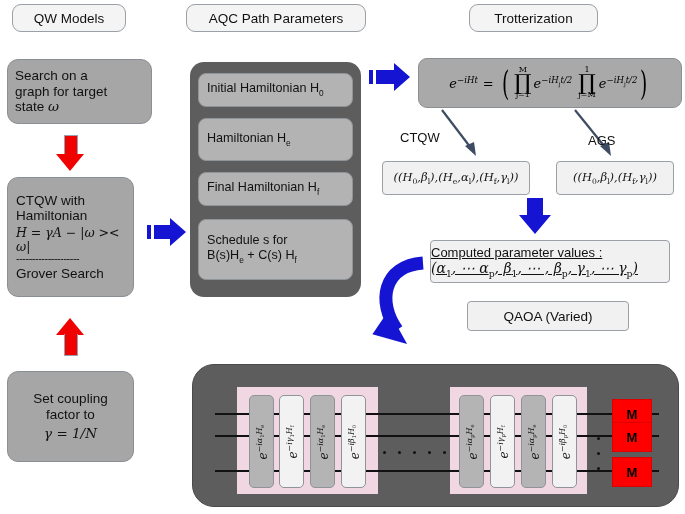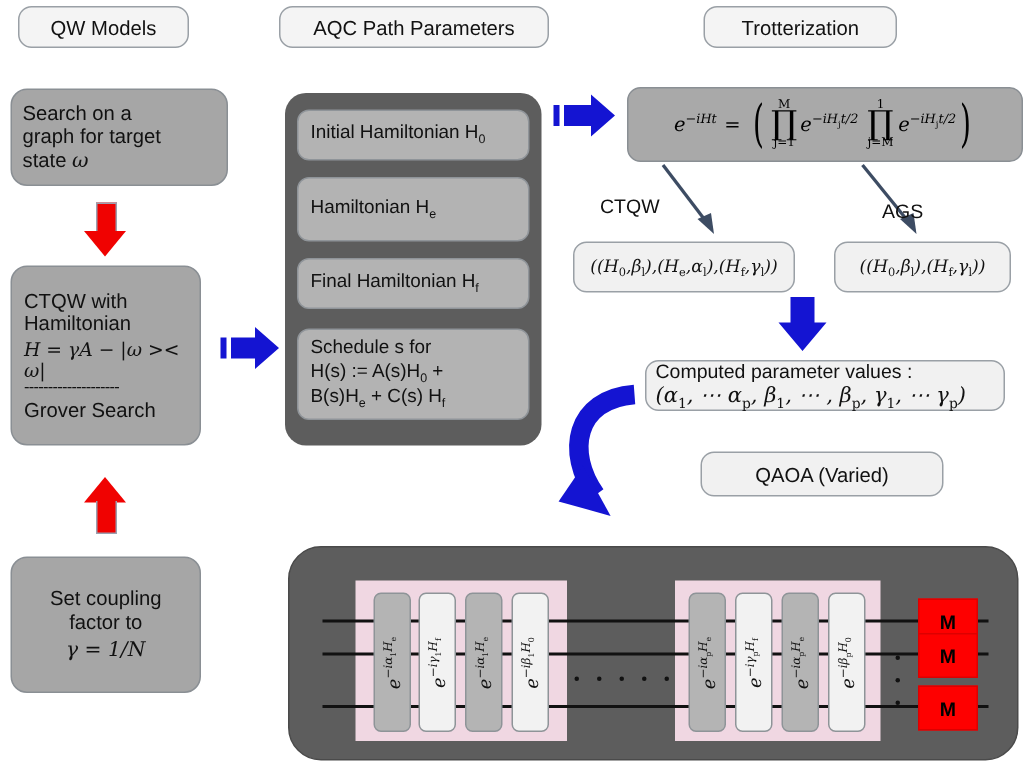--- a/index.html
+++ b/index.html
@@ -19,21 +19,21 @@
         color:#111;padding:4px 7px;}
   .gbox.ctr{align-items:center;text-align:center;}
 
   
   .darkbox{background:#5d5d5d;border-radius:14px;}
   .subbox{background:#b3b3b3;border:1px solid #8f9499;border-radius:8px;
           display:flex;flex-direction:column;justify-content:center;
           font-size:12.6px;line-height:1.2;color:#111;padding:6px 8px;}
 
   
-  .lbox{background:#f1f1f1;border:1px solid #9aa0a6;border-radius:9px;
+  .lbox{background:#f1f1f1;border:1px solid #9aa0a6;border-radius:4px;
         display:flex;flex-direction:column;align-items:center;
         justify-content:center;font-size:12px;color:#111;}
 
   .eqbox{background:#a9a9a9;border:1px solid #8a8f94;border-radius:9px;
          display:flex;align-items:center;justify-content:center;}
 
   
   .mth{font-family:"DejaVu Serif", serif;font-style:italic;}
   .up{font-style:normal;}
   sub{font-size:.66em;font-style:normal;}
@@ -107,21 +107,20 @@
   <div>Initial Hamiltonian H<sub>0</sub></div>
 </div>
 <div class="abs subbox" style="left:198px;top:118px;width:155px;height:43px;">
   <div>Hamiltonian H<sub>e</sub></div>
 </div>
 <div class="abs subbox" style="left:198px;top:172px;width:155px;height:34px;">
   <div>Final Hamiltonian H<sub>f</sub></div>
 </div>
 <div class="abs subbox" style="left:198px;top:219px;width:155px;height:61px;">
   <div>Schedule s for</div>
-  <div>H(s) := A(s)H<sub>0</sub> +</div>
   <div>B(s)H<sub>e</sub> + C(s) H<sub>f</sub></div>
 </div>
 
 <svg style="left:146px;top:215px;width:44px;height:34px;">
   <g>
     <rect x="1" y="10" width="4" height="14" fill="#1414d2"></rect>
     <path d="M8 10 L24 10 L24 3 L40 17 L24 31 L24 24 L8 24 Z" fill="#1414d2"></path>
   </g>
 </svg>
 
@@ -173,21 +172,21 @@
   <span class="mth" style="font-size:11.5px;">((H<sub>0</sub>,β<sub>l</sub>),(H<sub>e</sub>,α<sub>l</sub>),(H<sub>f</sub>,γ<sub>l</sub>))</span>
 </div>
 <div class="abs lbox" style="left:556px;top:161px;width:118px;height:34px;">
   <span class="mth" style="font-size:11.5px;">((H<sub>0</sub>,β<sub>l</sub>),(H<sub>f</sub>,γ<sub>l</sub>))</span>
 </div>
 
 <svg style="left:515px;top:198px;width:40px;height:40px;">
   <path d="M12 0 L28 0 L28 17 L36 17 L20 36 L4 17 L12 17 Z" fill="#1414d2"></path>
 </svg>
 
-<div class="abs lbox" style="left:430px;top:240px;width:240px;height:34px;padding:2px 6px;align-items:flex-start;">
+<div class="abs lbox" style="left:430px;top:240px;width:240px;height:43px;padding:2px 0;align-items:flex-start;text-decoration:underline;">
   <div style="font-size:13px;">Computed parameter values :</div>
   <div class="mth" style="font-size:14px;">
     (α<sub>1</sub>, ⋯ α<sub>p</sub>, β<sub>1</sub>, ⋯ , β<sub>p</sub>, γ<sub>1</sub>, ⋯ γ<sub>p</sub>)
   </div>
 </div>
 
 <div class="abs lbox" style="left:467px;top:301px;width:162px;height:30px;">
   <span style="font-size:13.5px;">QAOA (Varied)</span>
 </div>
 

